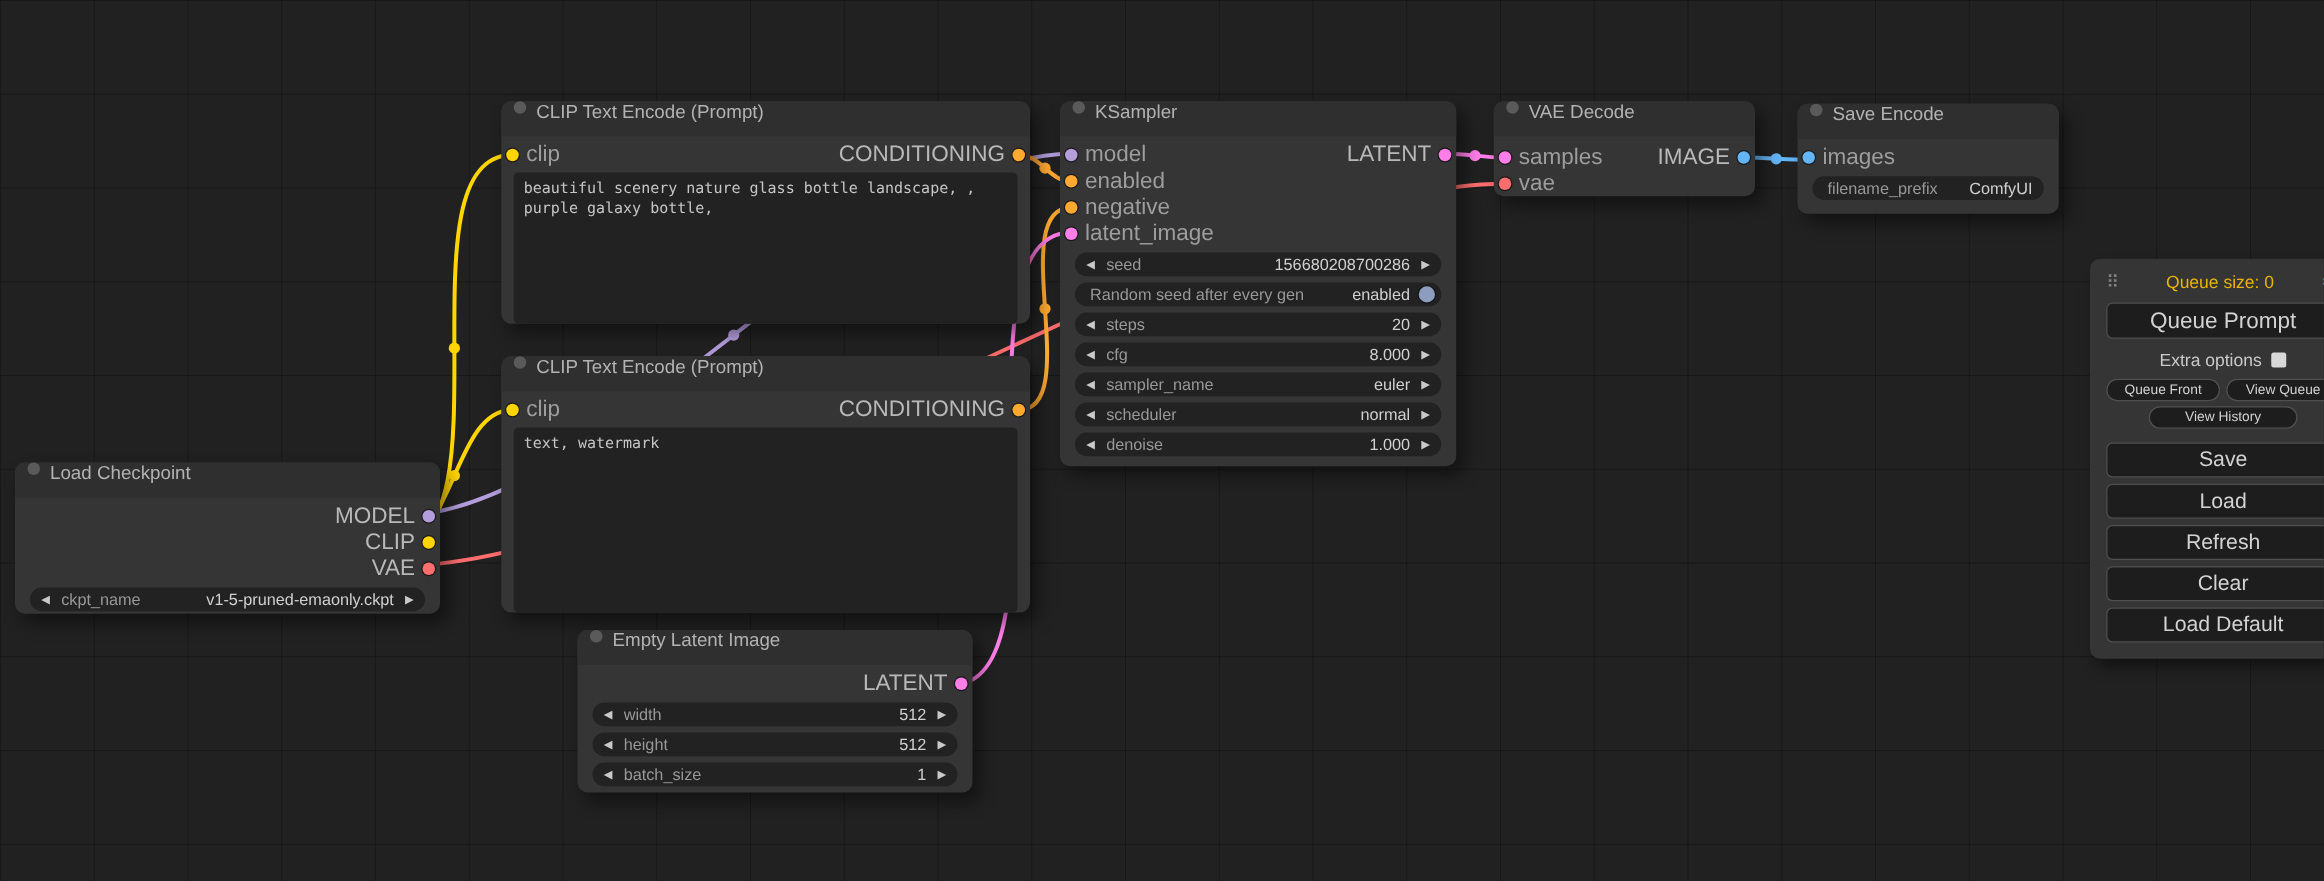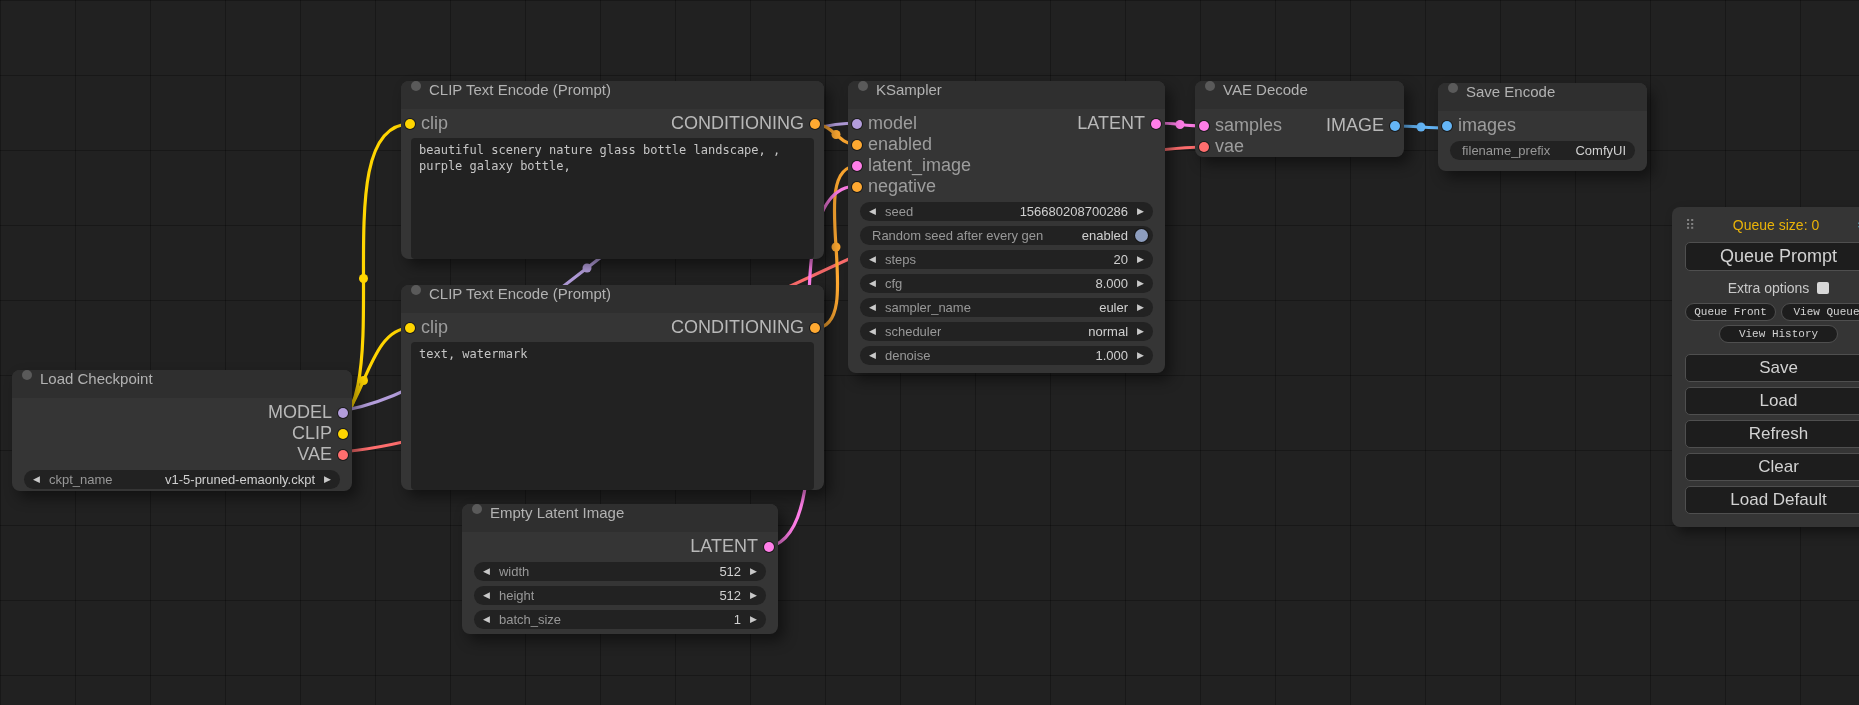--- a/index.html
+++ b/index.html
@@ -46,21 +46,21 @@
   .q-size{flex:1;text-align:center;font-size:14px;color:#eab308;}
   .gear-icon{font-size:17px;line-height:1;flex:none;cursor:pointer;}
   .qbtn{display:block;width:100%;text-align:center;background:#1d1d1d;border:1px solid #4f4f4f;
     border-radius:5px;color:#d2d2d2;font-size:17px;padding:3px 0;margin-top:6px;cursor:pointer;
     font-family:inherit;}
   .qbtn.primary{margin-top:7px;font-size:18px;}
   .extra-row{display:flex;align-items:center;justify-content:center;gap:8px;margin-top:9px;
     font-size:14px;color:#c9c9c9;}
   .checkbox{width:12px;height:12px;background:#d8d8d8;border-radius:2px;cursor:pointer;flex:none;}
   .small-row{display:flex;gap:5px;margin-top:7px;}
-  .qbtn.small{font-size:11px;padding:2px 0;border-radius:9px;margin:0;flex:1;font-family:Liberation Mono, monospace;}
+  .qbtn.small{font-size:11px;padding:2px 0;border-radius:9px;margin:0;flex:1;}
   .qbtn.small.hist{display:block;flex:none;width:64%;margin:4px auto 0;}
   .q-main-group{margin-top:11px;}
   .q-main-group .qbtn{margin-top:5px;}
   .q-main-group .qbtn:first-child{margin-top:0;}
 </style>
 </head>
 <body>
 
 <div id="canvas">
 
@@ -208,28 +208,28 @@
         </div>
       </div>
       <div class="slot-row">
         <div class="slot">
           <span class="dot" style="background-color: rgb(255, 169, 49);"></span>
           <span>enabled</span>
         </div>
       </div>
       <div class="slot-row">
         <div class="slot">
+          <span class="dot" style="background-color: rgb(255, 169, 49);"></span>
+          <span>negative</span>
+        </div>
+      </div>
+      <div class="slot-row">
+        <div class="slot">
           <span class="dot" style="background-color: rgb(255, 126, 232);"></span>
           <span>latent_image</span>
-        </div>
-      </div>
-      <div class="slot-row">
-        <div class="slot">
-          <span class="dot" style="background-color: rgb(255, 169, 49);"></span>
-          <span>negative</span>
         </div>
       </div>
     </div>
     <div class="widget">
       <span class="warrow">◀</span>
       <span class="wlabel">seed</span>
       <span class="wvalue">156680208700286</span>
       <span class="warrow right">▶</span>
     </div>
     <div class="widget noarrow">

